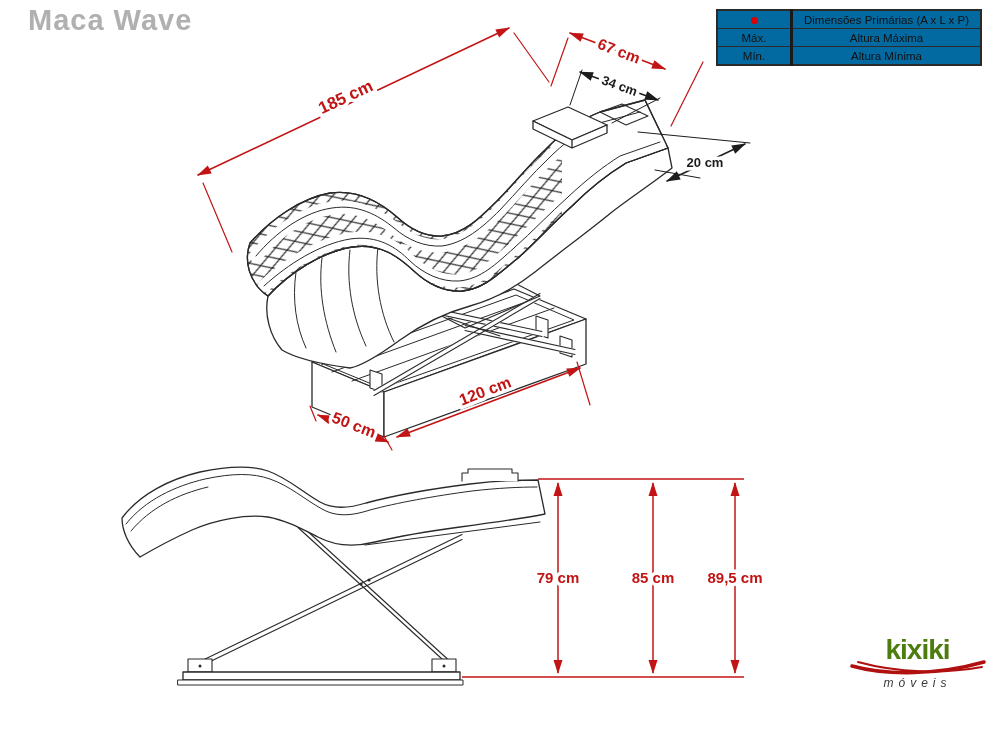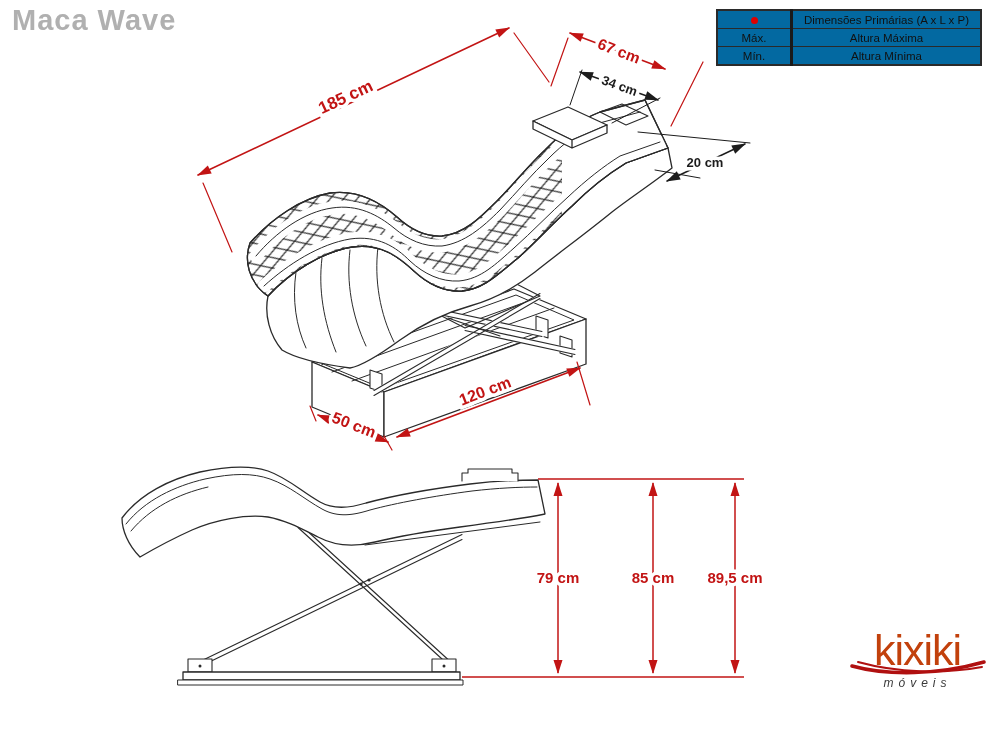--- a/index.html
+++ b/index.html
@@ -1,33 +1,33 @@
 <!DOCTYPE html>
 <html><head>
 <meta charset="utf-8">
 <style>
   html,body{margin:0;padding:0;background:#fff;}
   #stage{position:relative;width:1000px;height:732px;background:#ffffff;overflow:hidden;
          font-family:"Liberation Sans", sans-serif;}
   
-  .title{position:absolute;left:12px;top:4px;font-size:29px;font-weight:bold;
+  .title{position:absolute;left:28px;top:4px;font-size:29px;font-weight:bold;
          color:#b0b0b0;letter-spacing:1px;}
   
   .legend{position:absolute;left:716px;top:9px;width:266px;border-collapse:collapse;
           border:2px solid #2a2a2a;background:#0369a1;table-layout:fixed;}
   .legend td{border-top:1.5px solid #2a2a2a;height:17px;text-align:center;
              font-size:11.5px;color:#111;padding:0 2px;white-space:nowrap;overflow:hidden;}
   .legend tr:first-child td{border-top:none;}
   .legend td.sym{width:68px;border-right:3px solid #1a1a1a;font-weight:normal;}
   .dot{display:inline-block;width:7px;height:7px;border-radius:50%;vertical-align:middle;}
   .dot.red{background:#dd0000;}
   .dot.black{background:#111;}
   
   .logo{position:absolute;left:845px;top:630px;width:145px;text-align:center;}
-  .logo .name{font-size:43px;font-weight:normal;color:#c2410c;letter-spacing:-1px;line-height:40px;}
+  .logo .name{font-size:28px;font-weight:bold;color:#4d7c0f;letter-spacing:-1px;line-height:40px;}
   .logo .sub{font-size:12px;color:#3a3a3a;letter-spacing:5px;margin-top:-4px;font-style:italic;}
   .logo svg{display:block;margin:-10px auto 0 auto;}
   svg text{font-family:"Liberation Sans", sans-serif;}
   .dimtext{font-weight:bold;paint-order:stroke;stroke:#ffffff;stroke-width:7px;}
 </style>
 </head>
 <body>
 
 <div id="stage">
 

